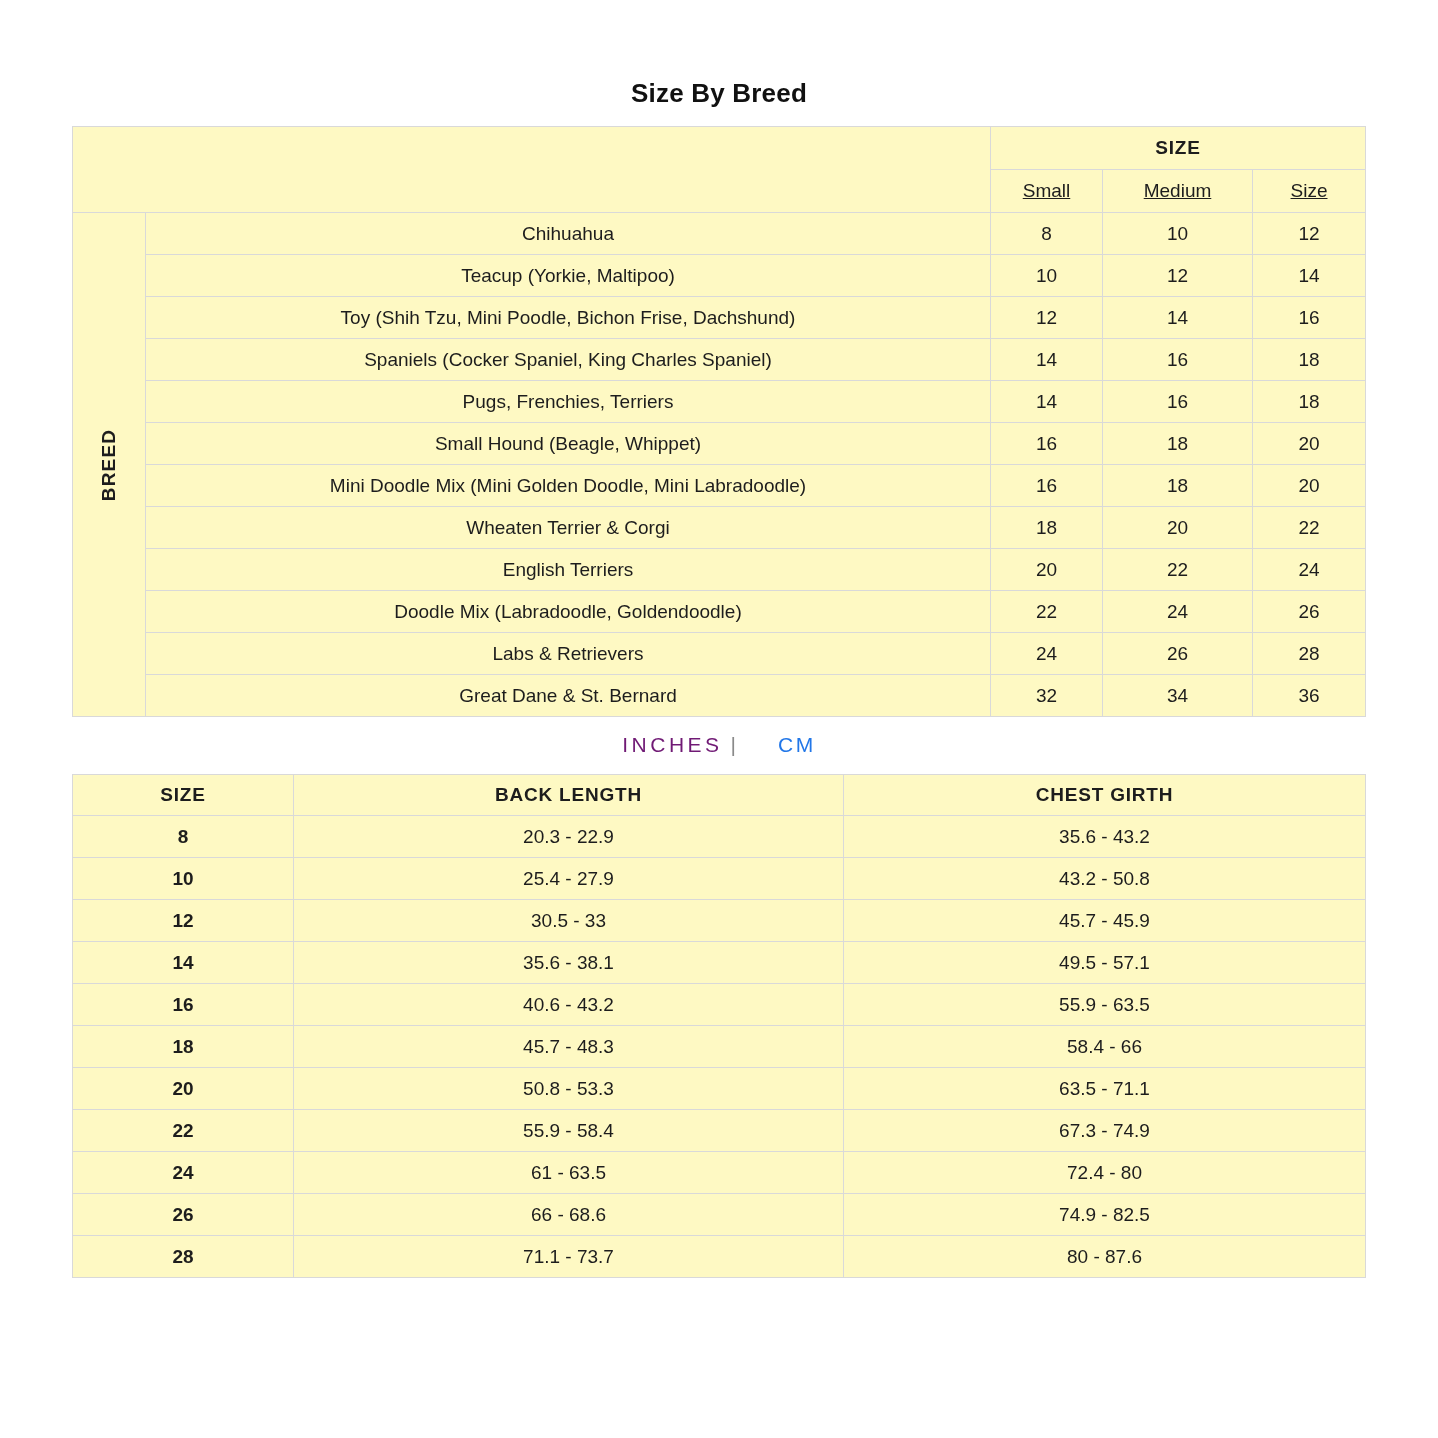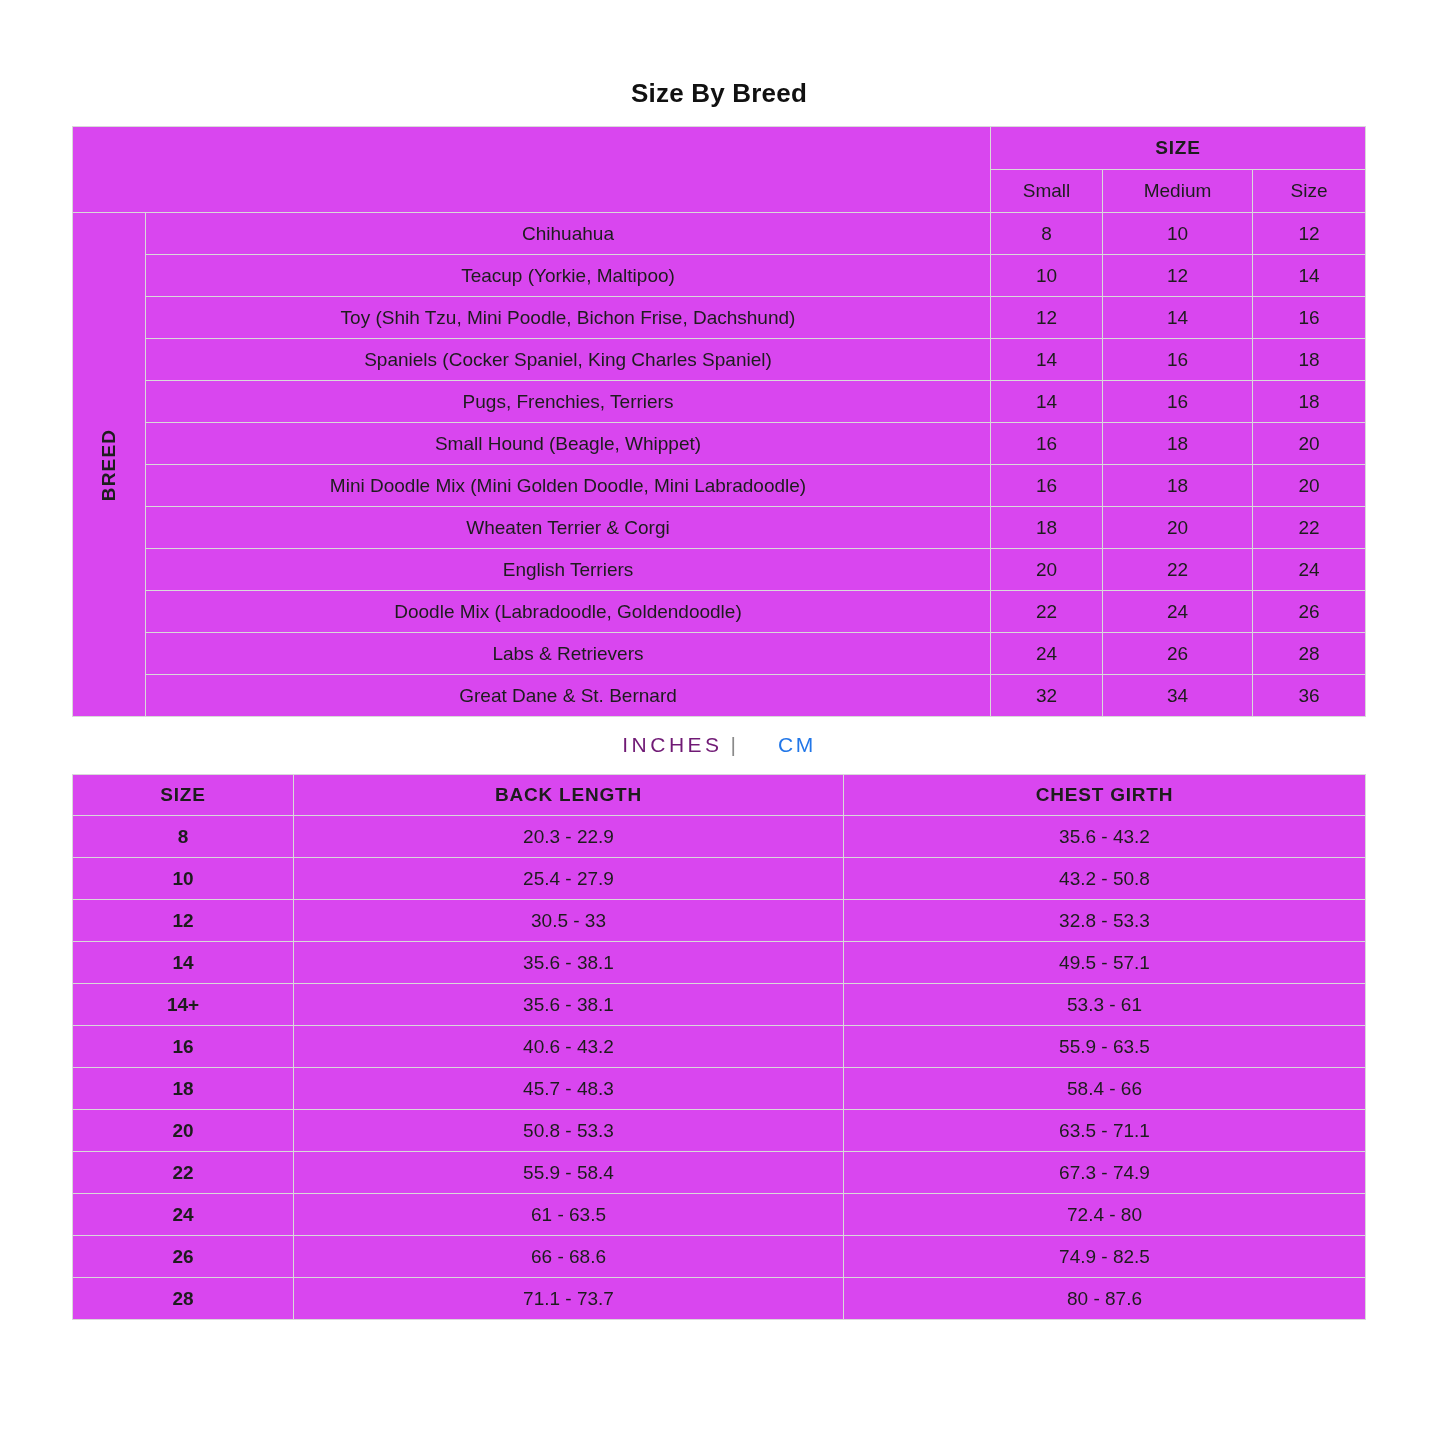--- a/index.html
+++ b/index.html
@@ -21,36 +21,36 @@
     letter-spacing: 0.2px;
   }
   #breed-title { padding-top: 78px; margin-bottom: 17px; }
   #guide-title { margin-top: 38px; }
 
   table {
     border-collapse: collapse;
     table-layout: fixed;
     margin-left: 72px;
     width: 1293px;
-    background: #d946ef;
+    background: #fef9c3;
   }
   td, th {
     border: 1px solid #d9d9d9;
     text-align: center;
     vertical-align: middle;
     font-size: 19px;
     font-weight: 400;
     padding: 0 6px;
     overflow: hidden;
     white-space: nowrap;
   }
 
   
   #breed-table tr.hdr1 td { height: 43px; }
-  #breed-table tr.hdr2 td { height: 43px; }
+  #breed-table tr.hdr2 td { height: 43px; text-decoration: underline; }
   #breed-table tr.data td { height: 42px; }
   #breed-table td.size-group {
     font-weight: 700;
     letter-spacing: 0.8px;
   }
   #breed-table td.corner { border-right: 1px solid #d9d9d9; }
   #breed-table td.breed-axis { width: 73px; padding: 0; }
   .vertical-label {
     display: inline-block;
     transform: rotate(-90deg);
@@ -219,33 +219,28 @@
       <td>35.6 - 43.2</td>
     </tr>
     <tr class="data">
       <td class="size-col">10</td>
       <td>25.4 - 27.9</td>
       <td>43.2 - 50.8</td>
     </tr>
     <tr class="data">
       <td class="size-col">12</td>
       <td>30.5 - 33</td>
-      <td>32.8 - 53.3</td>
+      <td>45.7 - 45.9</td>
     </tr>
     <tr class="data">
       <td class="size-col">14</td>
       <td>35.6 - 38.1</td>
       <td>49.5 - 57.1</td>
     </tr>
     <tr class="data">
-      <td class="size-col">14+</td>
-      <td>35.6 - 38.1</td>
-      <td>53.3 - 61</td>
-    </tr>
-    <tr class="data">
       <td class="size-col">16</td>
       <td>40.6 - 43.2</td>
       <td>55.9 - 63.5</td>
     </tr>
     <tr class="data">
       <td class="size-col">18</td>
       <td>45.7 - 48.3</td>
       <td>58.4 - 66</td>
     </tr>
     <tr class="data">

